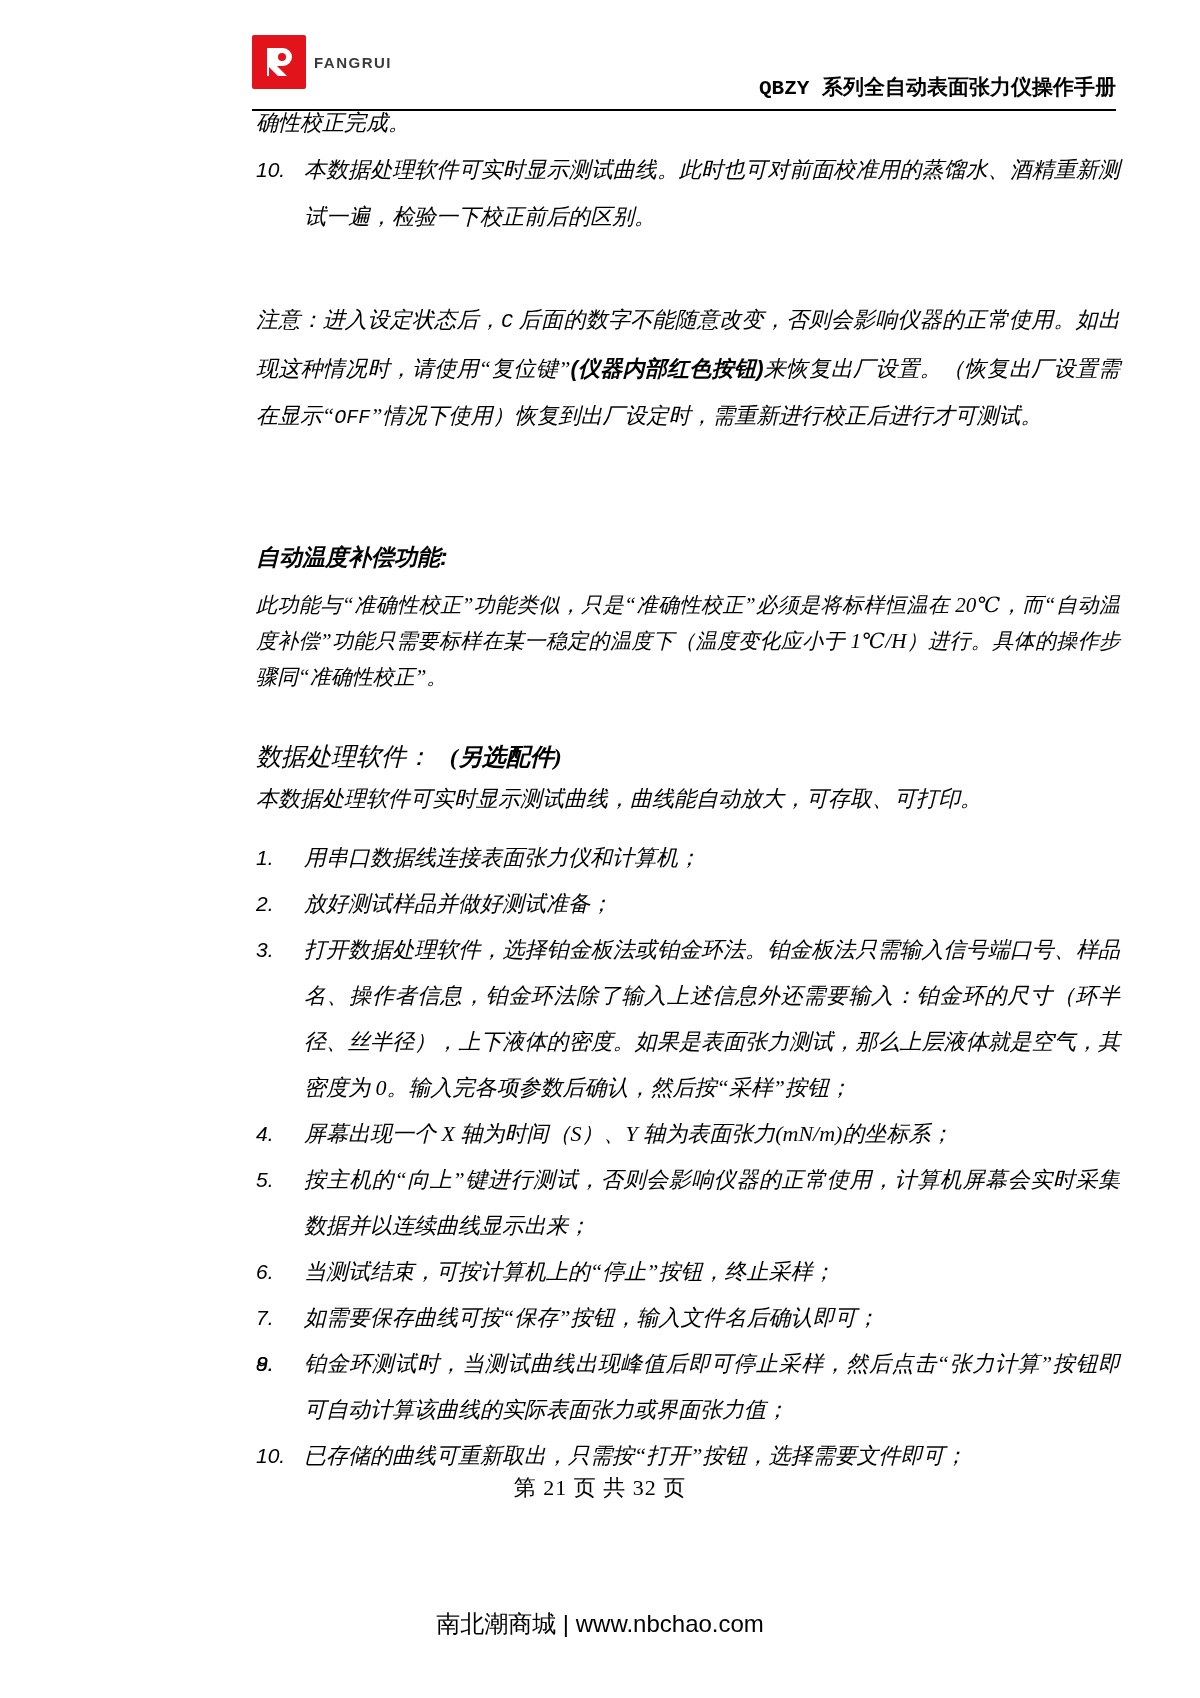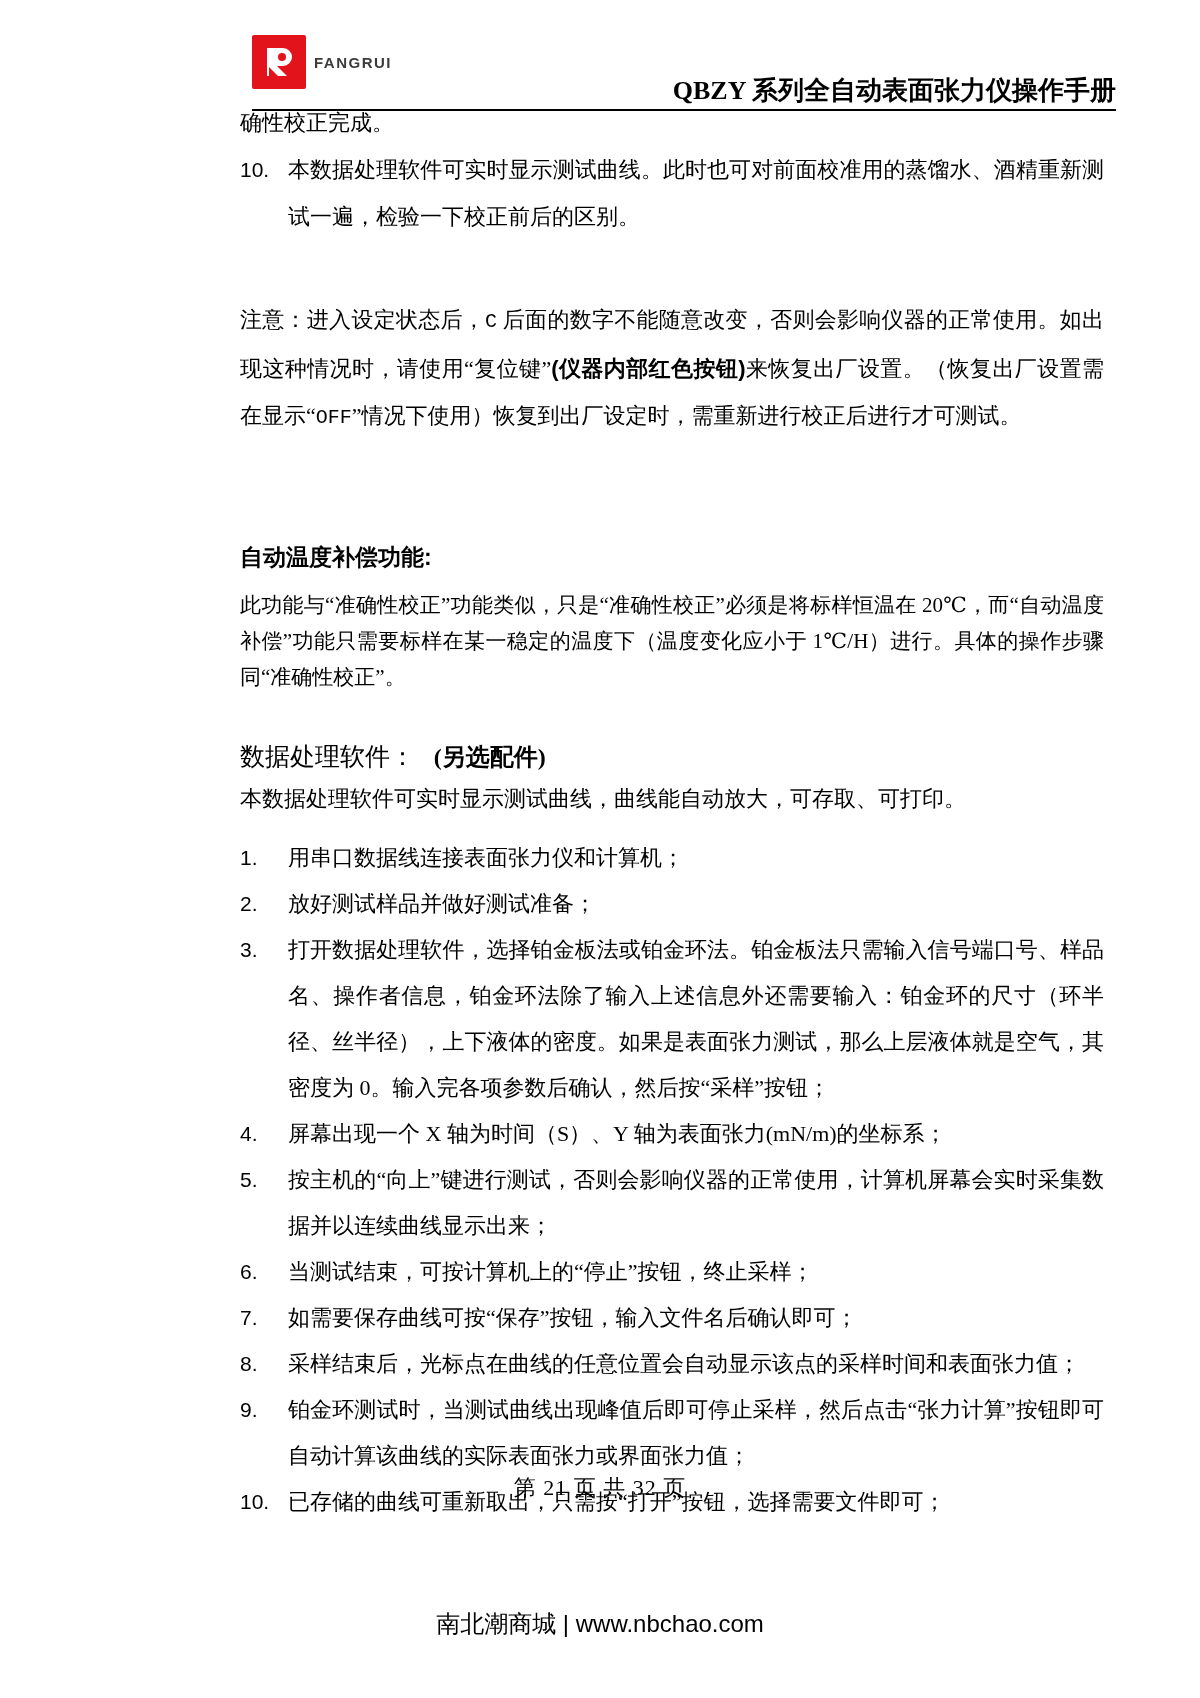--- a/index.html
+++ b/index.html
@@ -48,40 +48,41 @@
     font-family: "Liberation Sans", sans-serif;
     font-size: 15px;
     letter-spacing: 1.5px;
     color: #3b3b3b;
     font-weight: bold;
   }
   .header-title {
     position: absolute;
     right: 0;
     top: 40px;
-    font-family: Liberation Serif, serif;
-    font-size: 26px;
+    font-family: Liberation Mono, monospace;
+    font-size: 21px;
     font-weight: bold;
     white-space: nowrap;
   }
   .header-rule {
     position: absolute;
     left: 0;
     top: 76px;
     width: 864px;
     height: 2px;
     background: #000000;
   }
 
   
   .content {
     position: absolute;
-    left: 156px;
+    left: 172px;
     top: 88px;
     width: 864px;
+    font-style: italic;
   }
 
   p, li, div.line {
     margin: 0;
   }
 
   .para {
     font-size: 22px;
     line-height: 47px;
     text-align: justify;
@@ -244,21 +245,20 @@
       <li>
         <span class="num">6.</span>
         <span>当测试结束，可按计算机上的“停止”按钮，终止采样；</span>
       </li>
       <li>
         <span class="num">7.</span>
         <span>如需要保存曲线可按“保存”按钮，输入文件名后确认即可；</span>
       </li>
       <li>
         <span class="num">8.</span>
-        <span>采样结束后，光标点在曲线的任意位置会自动显示该点的采样时间和表面张力值；</span>
       </li>
       <li>
         <span class="num">9.</span>
         <span>铂金环测试时，当测试曲线出现峰值后即可停止采样，然后点击“张力计算”按钮即可自动计算该曲线的实际表面张力或界面张力值；</span>
       </li>
       <li>
         <span class="num">10.</span>
         <span>已存储的曲线可重新取出，只需按“打开”按钮，选择需要文件即可；</span>
       </li>
     </ul>

